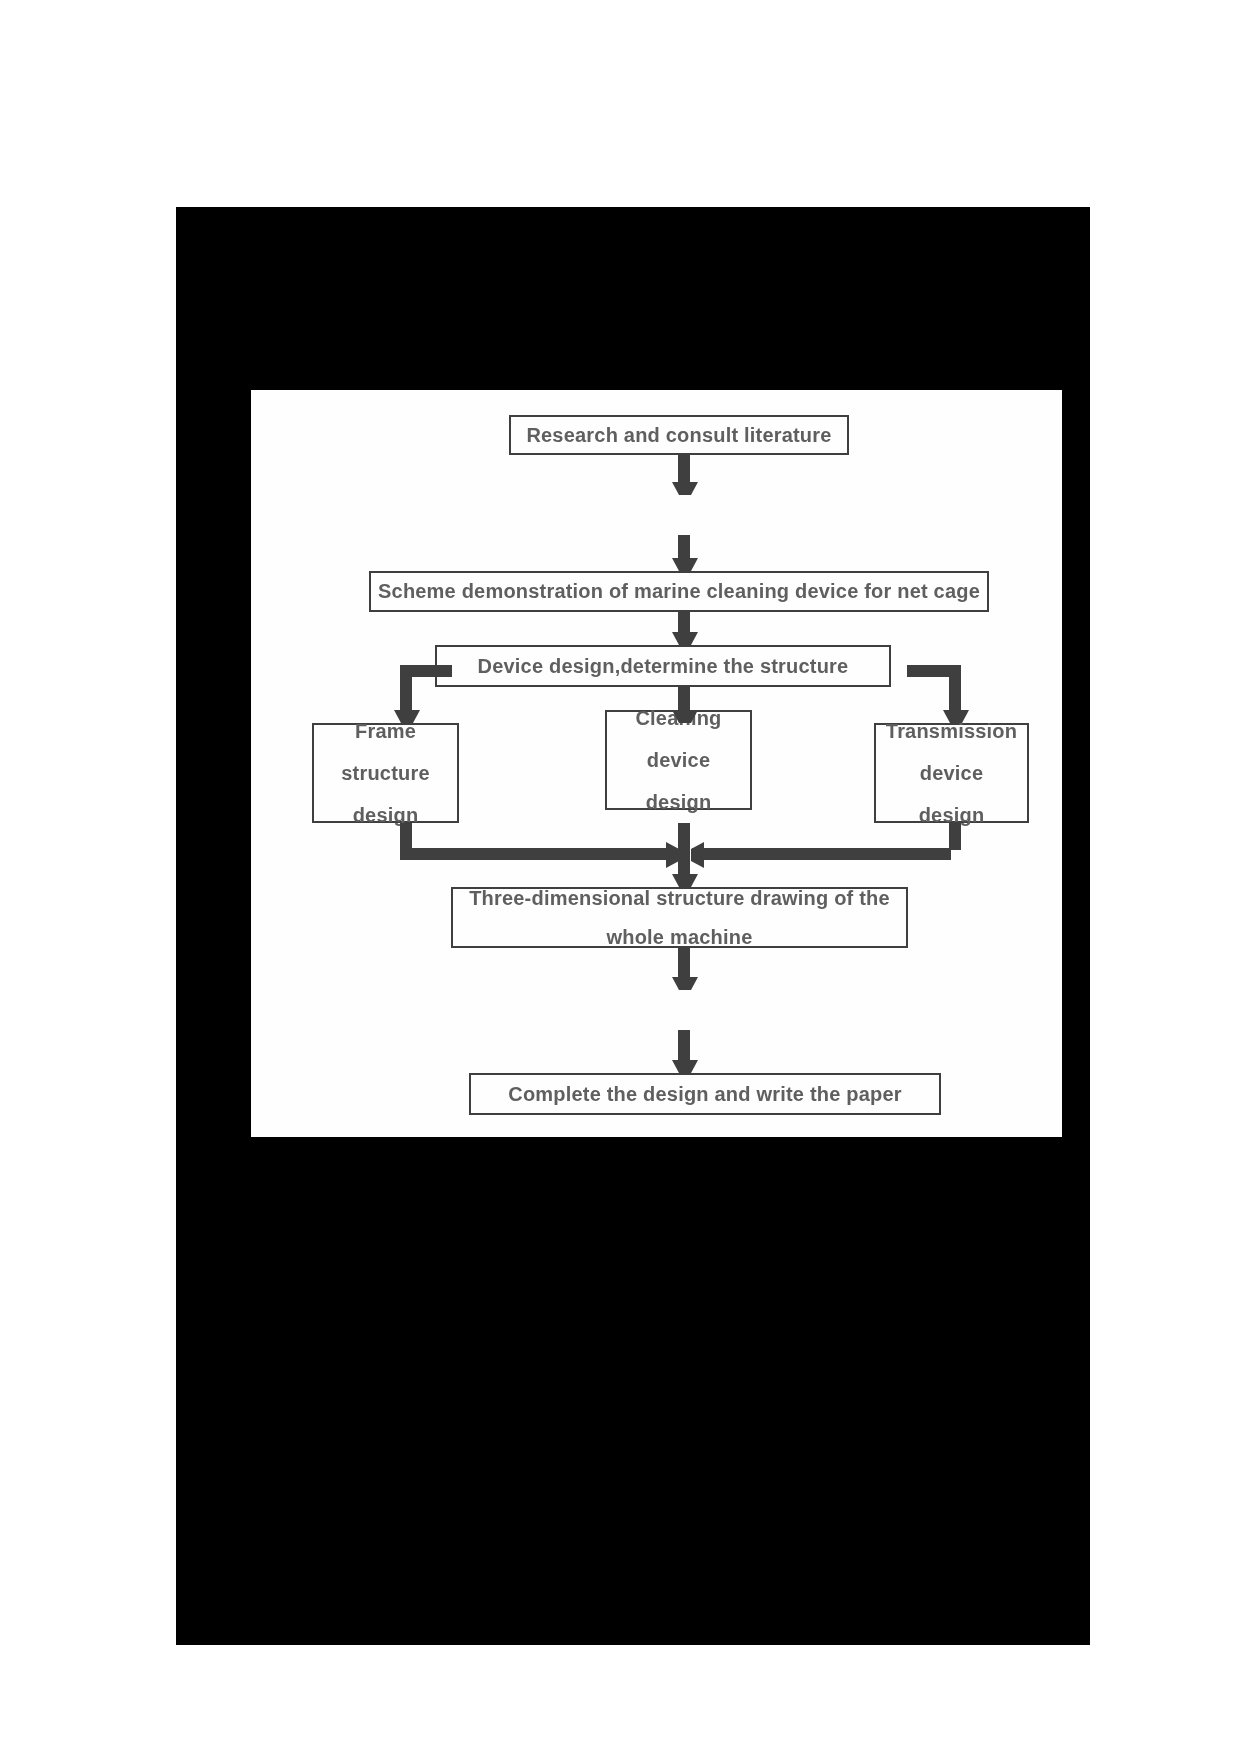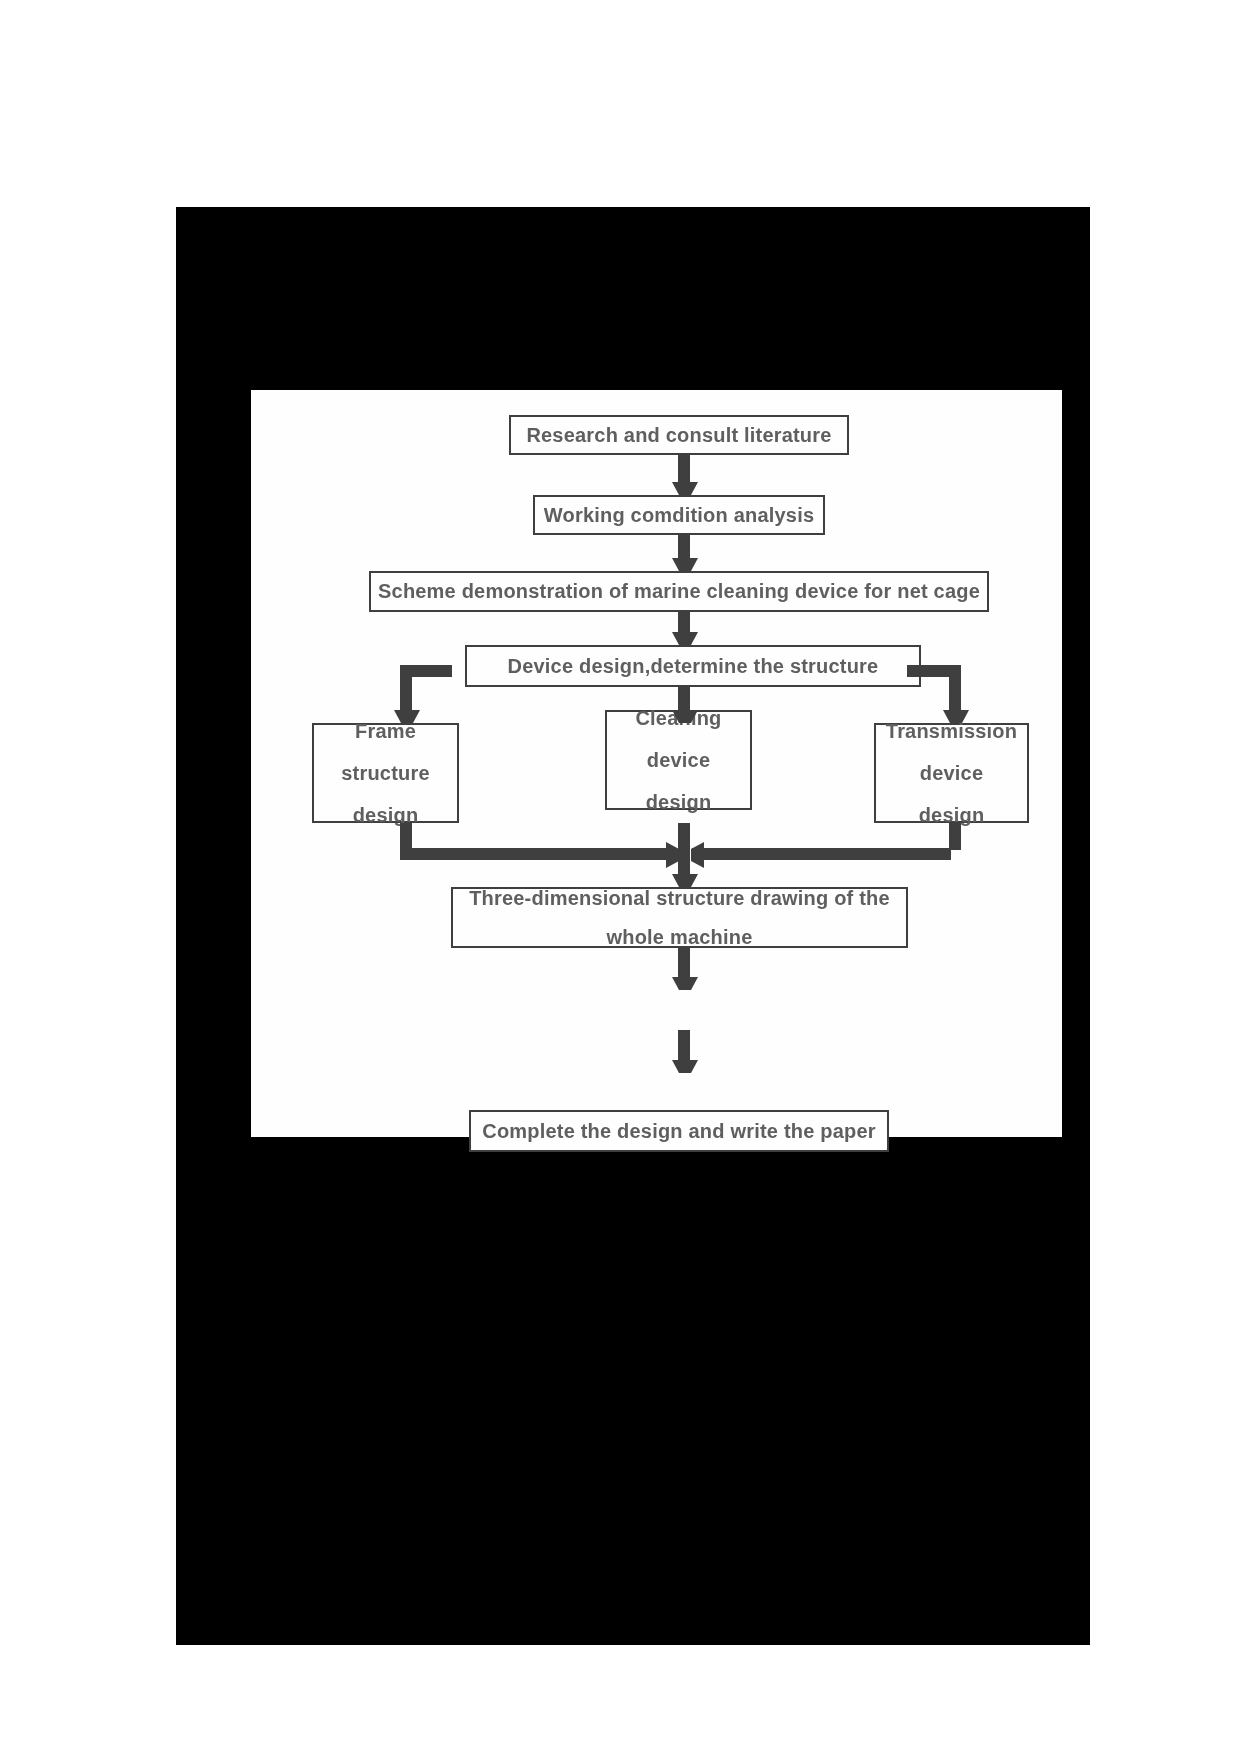--- a/index.html
+++ b/index.html
@@ -34,25 +34,24 @@
     border-bottom:7px solid transparent;border-right:13px solid var(--arrow);}
 </style>
 </head>
 <body>
 
 <div class="figure">
   <div class="panel">
 
     <div class="node" style="left:258px;top:25px;width:340px;height:40px">Research and consult literature</div>
 
-    <div class="node" style="left:282px;top:105px;width:292px;height:40px">Working comdition analysis</div>
 
     <div class="node" style="left:118px;top:181px;width:620px;height:41px">Scheme demonstration of marine cleaning device for net cage</div>
 
-    <div class="node" style="left:214px;top:255px;width:456px;height:42px">Device design,determine the structure</div>
+    <div class="node" style="left:184px;top:255px;width:456px;height:42px">Device design,determine the structure</div>
 
     <div class="node lines3" style="left:61px;top:333px;width:147px;height:100px">
       <span>Frame</span>
       <span>structure</span>
       <span>design</span>
     </div>
 
     <div class="node lines3" style="left:354px;top:320px;width:147px;height:100px">
       <span>Cleaning</span>
       <span>device</span>
@@ -64,21 +63,21 @@
       <span>device</span>
       <span>design</span>
     </div>
 
     <div class="node lines2" style="left:200px;top:497px;width:457px;height:61px">
       <span>Three-dimensional structure drawing of the</span>
       <span>whole machine</span>
     </div>
 
 
-    <div class="node" style="left:218px;top:720px;width:420px;height:42px">Complete the design and write the paper</div>
+    <div class="node" style="left:218px;top:683px;width:472px;height:42px">Complete the design and write the paper</div>
 
     <div class="seg v" style="left:427px;top:65px;height:29px"></div>
     <div class="ad" style="left:421px;top:92px"></div>
 
     <div class="seg v" style="left:427px;top:145px;height:25px"></div>
     <div class="ad" style="left:421px;top:168px"></div>
 
     <div class="seg v" style="left:427px;top:222px;height:22px"></div>
     <div class="ad" style="left:421px;top:242px"></div>
 

